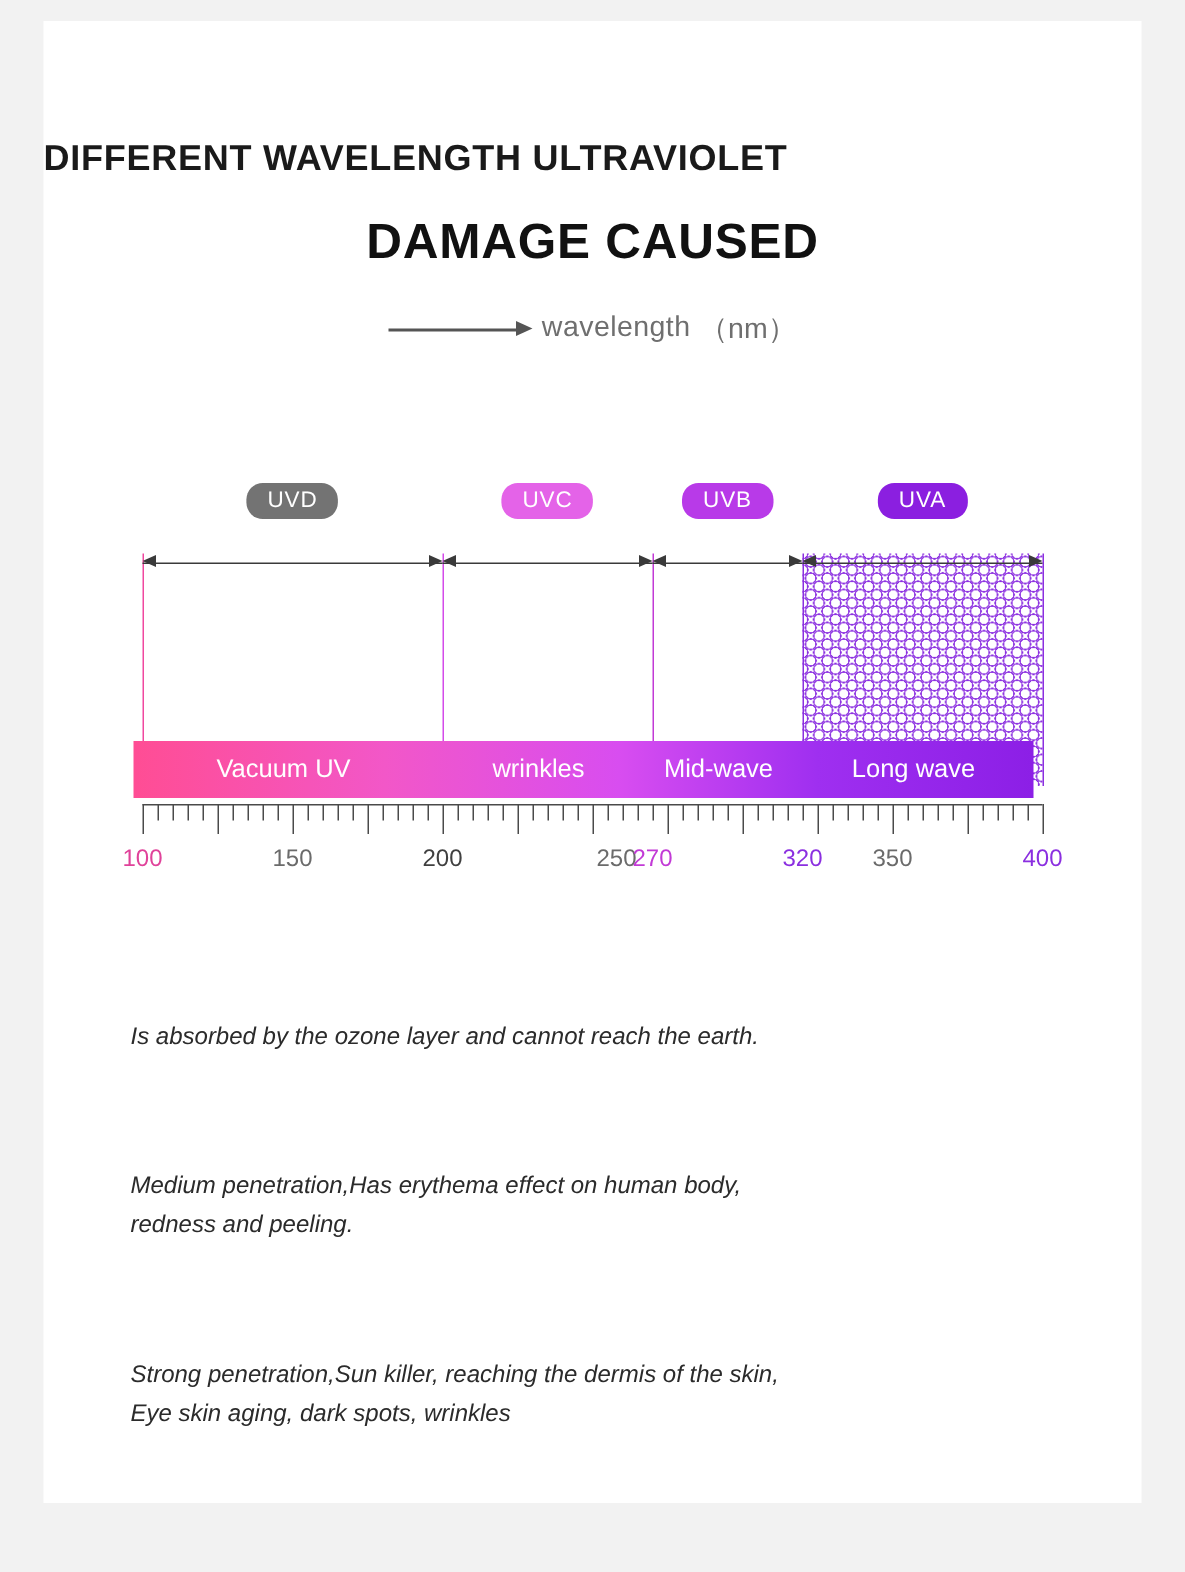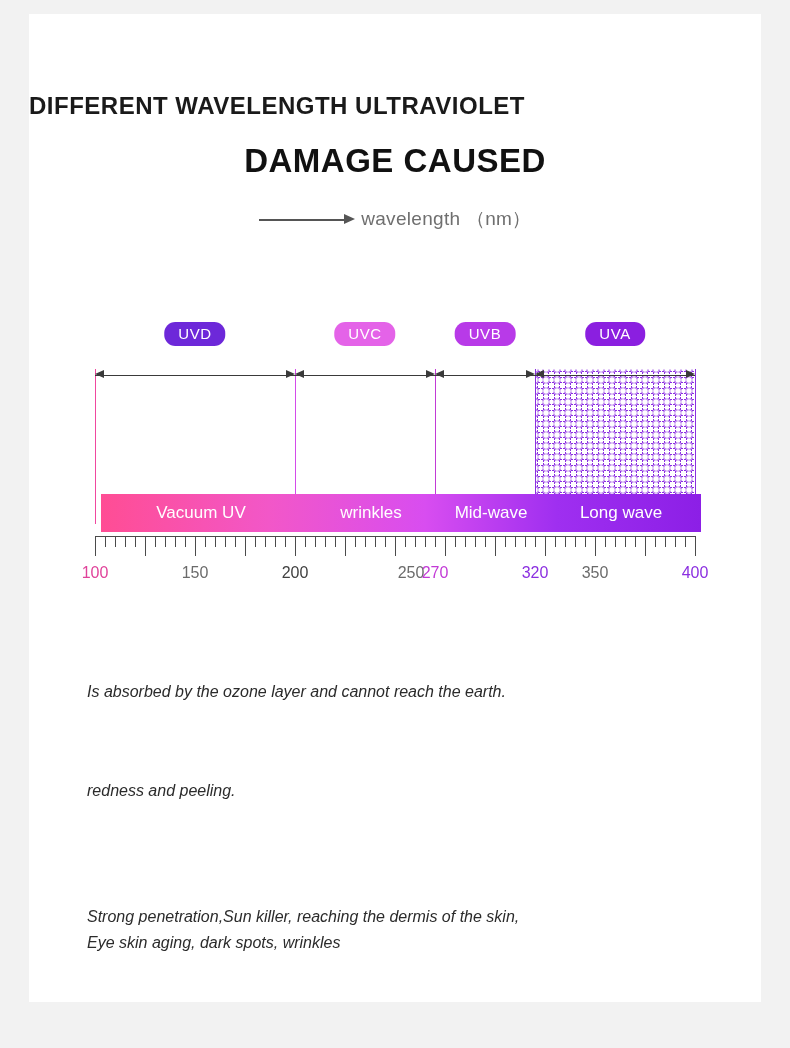--- a/index.html
+++ b/index.html
@@ -173,21 +173,21 @@
     top: 1px;
     width: 0; height: 0;
     border-left: 9px solid #3a3a3a;
     border-top: 4.5px solid transparent;
     border-bottom: 4.5px solid transparent;
   }
 
   
   .colorbar {
     position: absolute;
-    left: 72px;
+    left: 60px;
     top: 180px;
     width: 600px;
     height: 38px;
     background: linear-gradient(to right, #ff4d94 0%, #f257c8 28%, #d84df0 54%, #9f2ff0 76%, #8c1fe6 100%);
   }
   .cb-label {
     position: absolute;
     top: 0;
     height: 38px;
     line-height: 38px;
@@ -267,21 +267,21 @@
     <span class="wl-arrow">
       <span class="shaft"></span>
         <span class="head"></span>
     </span>
     <span class="wl-text">wavelength</span>
     <span class="wl-unit">（nm）</span>
   </div>
 
   <div class="diagram">
     <div id="badges">
-        <div class="band-badge" style="background: #6d28d9; left: 166px; top: 8px;">UVD</div>
+        <div class="band-badge" style="background: #737373; left: 166px; top: 8px;">UVD</div>
         <div class="band-badge" style="background: rgb(228, 99, 232); left: 336px; top: 8px;">UVC</div>
         <div class="band-badge" style="background: rgb(184, 58, 232); left: 456px; top: 8px;">UVB</div>
         <div class="band-badge" style="background: rgb(139, 31, 224); left: 586px; top: 8px;">UVA</div>
       </div>
     <div class="chart" id="chart">
         <div class="uva-fill" style="left: 440px; width: 160px;"></div>
         <div class="vline" style="left: 0px; background: rgb(240, 72, 159);"></div>
         <div class="vline" style="left: 200px; background: rgb(212, 75, 234);"></div>
         <div class="vline" style="left: 340px; background: rgb(194, 58, 214);"></div>
         <div class="vline" style="left: 440px; background: rgb(139, 47, 224);"></div>
@@ -394,20 +394,21 @@
   <div class="desc" style="top:625px;">
     <div class="desc-badge">UVC</div>
     <div class="desc-text">
       <span>Is absorbed by the ozone layer and cannot reach the earth.</span>
     </div>
   </div>
 
   <div class="desc" style="top:724px;">
     <div class="desc-badge">UVB</div>
     <div class="desc-text">
+      <span>Medium penetration,Has erythema effect on human body,</span>
       <span>redness and peeling.</span>
     </div>
   </div>
 
   <div class="desc" style="top:850px;">
     <div class="desc-badge">UVA</div>
     <div class="desc-text">
       <span>Strong penetration,Sun killer, reaching the dermis of the skin,</span>
       <span>Eye skin aging, dark spots, wrinkles</span>
     </div>

